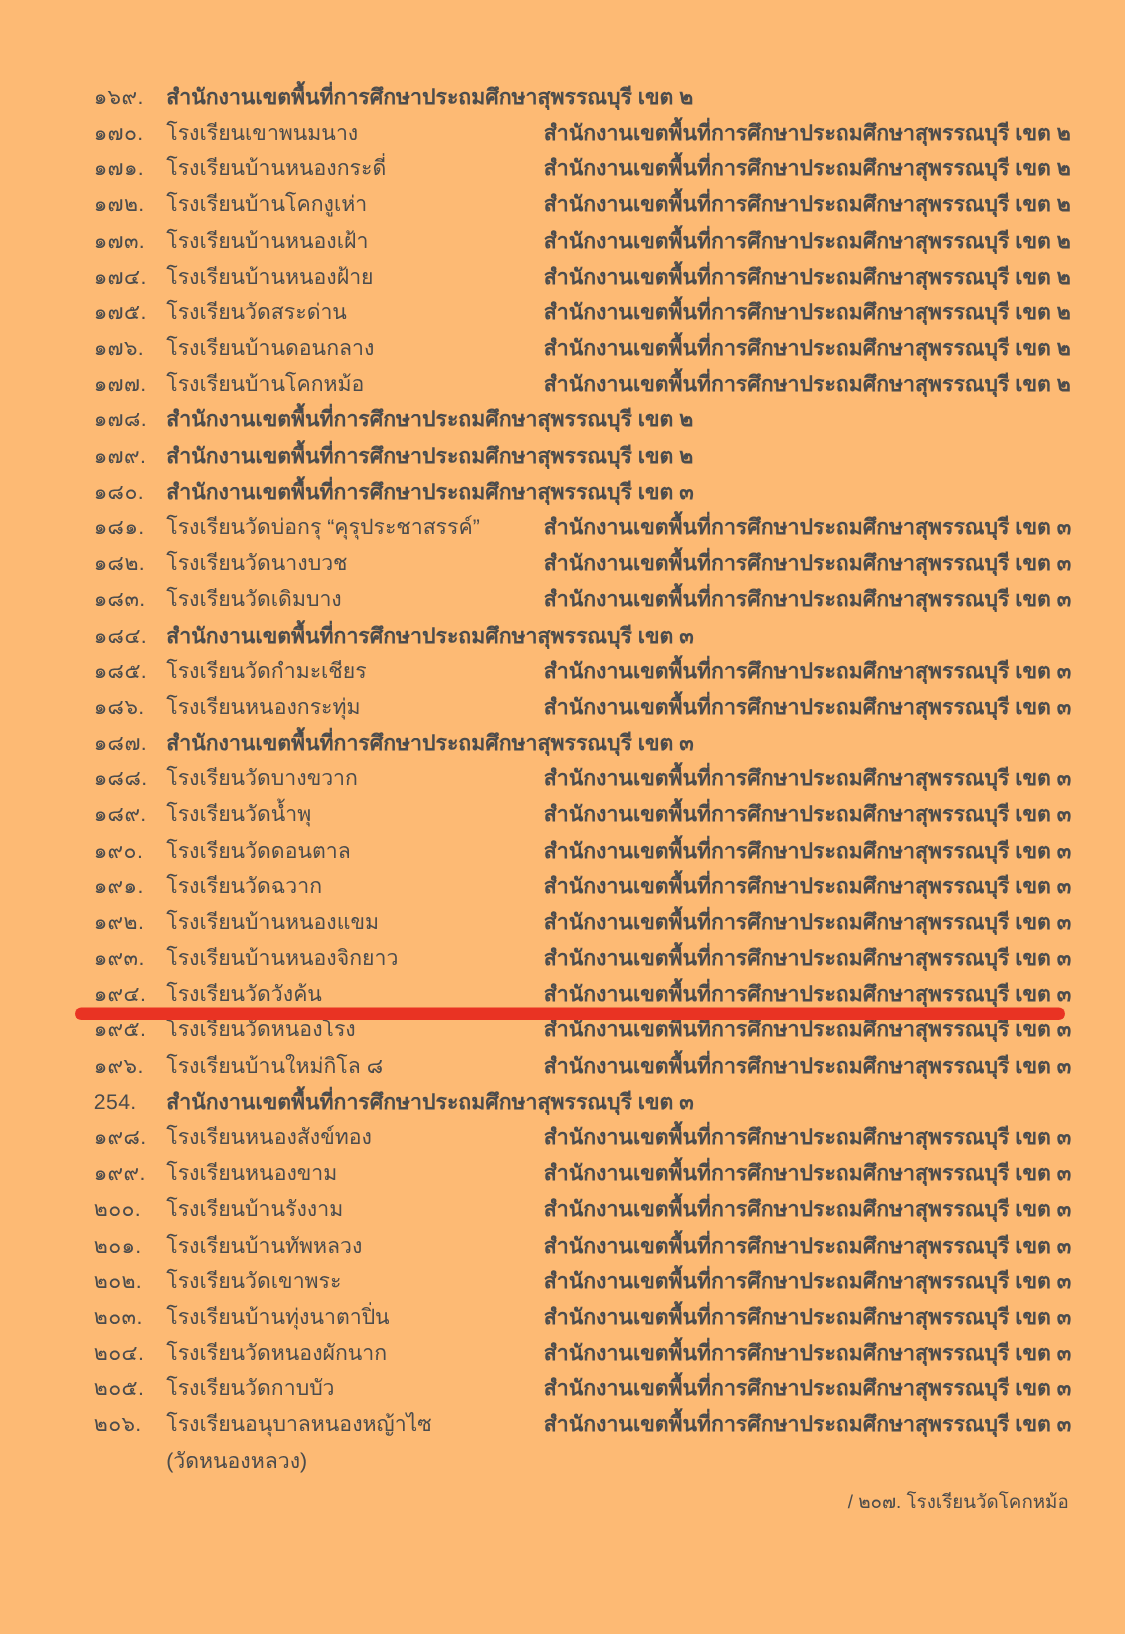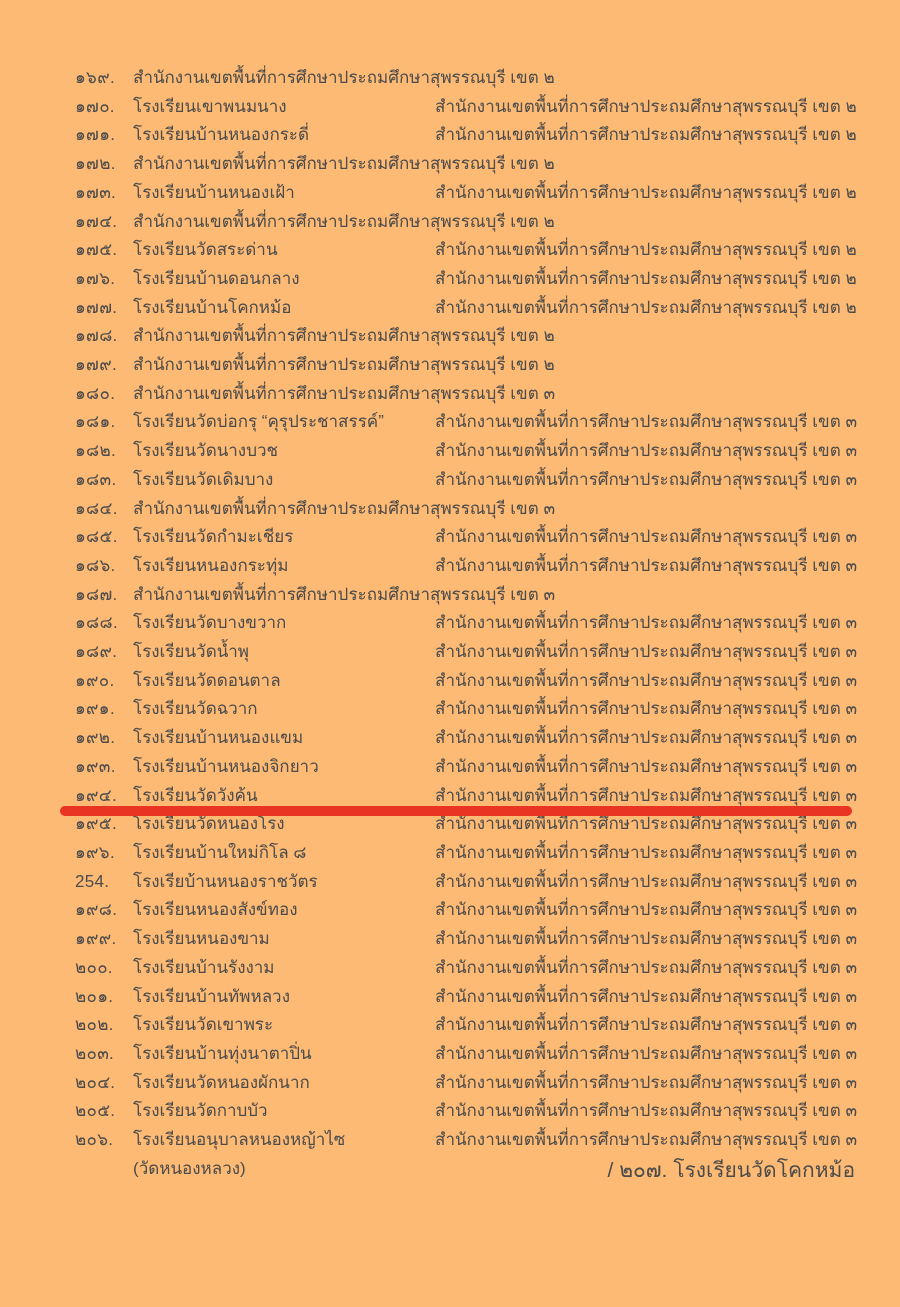--- a/index.html
+++ b/index.html
@@ -20,36 +20,36 @@
   }
   .row {
     display: flex;
     position: relative;
     min-height: 28.7px;
     line-height: 28.7px;
     font-size: 17px;
   }
   .num   { width: 58px;  flex-shrink: 0; letter-spacing: 0.3px; }
   .name  { width: 302px; flex-shrink: 0; }
-  .office{ flex: 1; white-space: nowrap; }
+  .office{ flex: 1; white-space: nowrap; font-weight: bold; }
   .name-line2 { line-height: 28.7px; }
   .underline-bar {
     position: absolute;
     left: -15px;
     top: 24px;
     width: 792px;
     height: 10px;
     border-radius: 5px;
     z-index: 2;
   }
   .footer-note {
     position: absolute;
-    top: 1156px;
+    top: 1188px;
     right: 45px;
-    font-size: 21px;
+    font-size: 15px;
     line-height: 28px;
     color: #4c4c4c;
   }
 </style>
 </head>
 <body>
 
 <div class="page">
 
   <div class="rows" id="rows-container">
@@ -65,31 +65,33 @@
   </div>
 
   <div class="row">
     <span class="num">๑๗๑.</span>
     <span class="name">โรงเรียนบ้านหนองกระดี่</span>
     <span class="office">สำนักงานเขตพื้นที่การศึกษาประถมศึกษาสุพรรณบุรี เขต ๒</span>
   </div>
 
   <div class="row">
     <span class="num">๑๗๒.</span>
+    <span class="name">โรงเรียนบ้านโคกงูเห่า</span>
     <span class="office">สำนักงานเขตพื้นที่การศึกษาประถมศึกษาสุพรรณบุรี เขต ๒</span>
   </div>
 
   <div class="row">
     <span class="num">๑๗๓.</span>
     <span class="name">โรงเรียนบ้านหนองเฝ้า</span>
     <span class="office">สำนักงานเขตพื้นที่การศึกษาประถมศึกษาสุพรรณบุรี เขต ๒</span>
   </div>
 
   <div class="row">
     <span class="num">๑๗๔.</span>
+    <span class="name">โรงเรียนบ้านหนองฝ้าย</span>
     <span class="office">สำนักงานเขตพื้นที่การศึกษาประถมศึกษาสุพรรณบุรี เขต ๒</span>
   </div>
 
   <div class="row">
     <span class="num">๑๗๕.</span>
     <span class="name">โรงเรียนวัดสระด่าน</span>
     <span class="office">สำนักงานเขตพื้นที่การศึกษาประถมศึกษาสุพรรณบุรี เขต ๒</span>
   </div>
 
   <div class="row">
@@ -209,21 +211,20 @@
   </div>
 
   <div class="row">
     <span class="num">๑๙๖.</span>
     <span class="name">โรงเรียนบ้านใหม่กิโล ๘</span>
     <span class="office">สำนักงานเขตพื้นที่การศึกษาประถมศึกษาสุพรรณบุรี เขต ๓</span>
   </div>
 
   <div class="row">
     <span class="num">254.</span>
-    <span class="name">โรงเรียบ้านหนองราชวัตร</span>
     <span class="office">สำนักงานเขตพื้นที่การศึกษาประถมศึกษาสุพรรณบุรี เขต ๓</span>
   </div>
 
   <div class="row">
     <span class="num">๑๙๘.</span>
     <span class="name">โรงเรียนหนองสังข์ทอง</span>
     <span class="office">สำนักงานเขตพื้นที่การศึกษาประถมศึกษาสุพรรณบุรี เขต ๓</span>
   </div>
 
   <div class="row">

